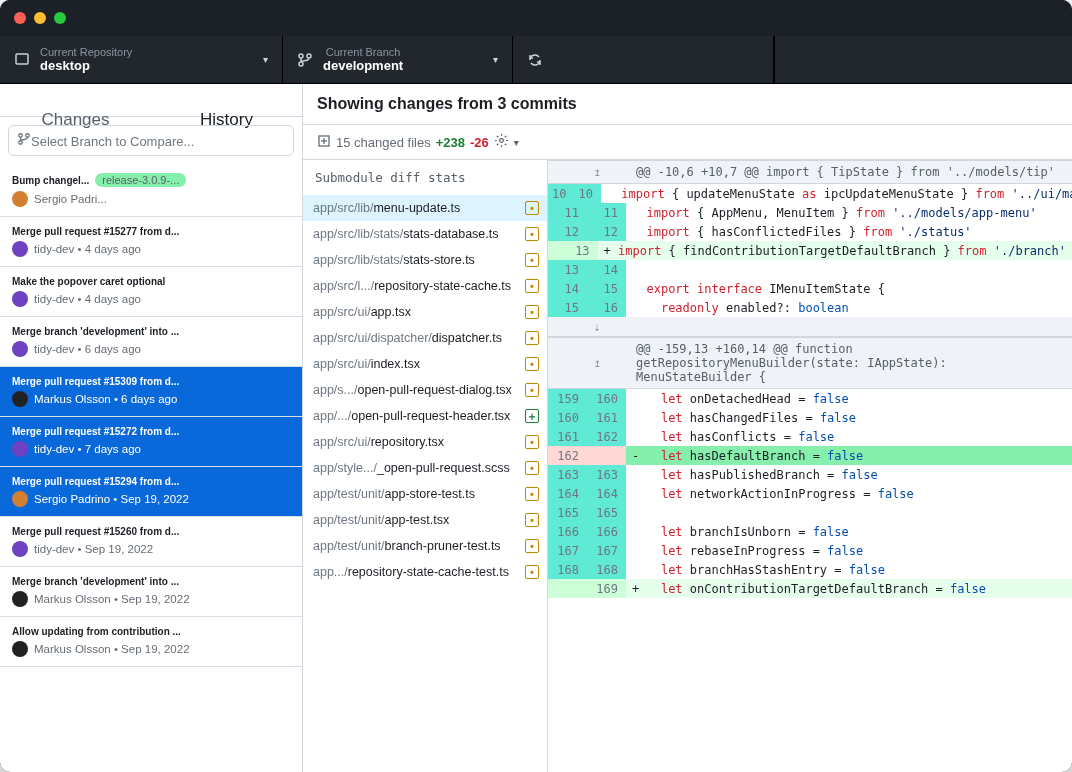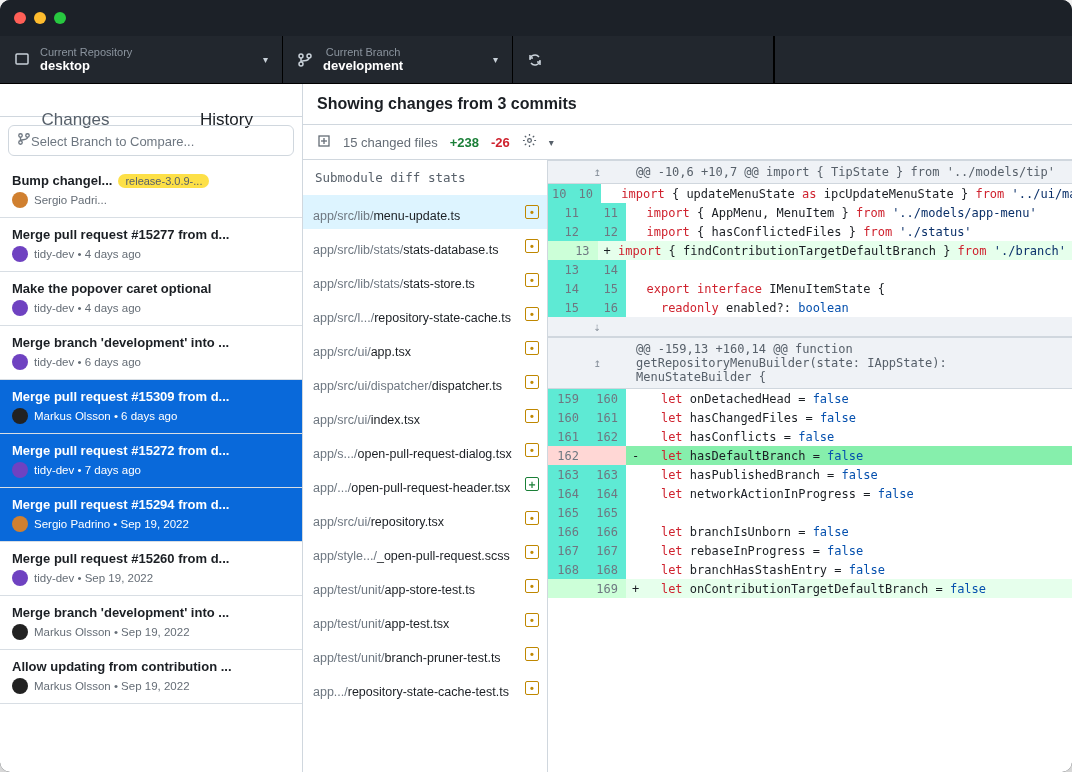--- a/index.html
+++ b/index.html
@@ -59,55 +59,55 @@
     margin:8px; padding:6px 8px; border:1px solid #d0d7de; border-radius:6px;
     display:flex; align-items:flex-end; color:#6e7781; font-size:13px;
   }
   .commits { flex:1; overflow-y:auto; }
   .commit {
     padding:9px 12px 9px 12px; border-bottom:1px solid #d8dee4;
     cursor:pointer;
   }
   .commit.sel { background:#0969da; color:#fff; }
   .commit.sel .meta, .commit.sel .title { color:#fff; }
-  .commit .title { font-size:13px; font-weight:600; color:#1b1f24; white-space:nowrap; overflow:hidden; text-overflow:ellipsis; }
+  .commit .title { font-size:10px; font-weight:600; color:#1b1f24; white-space:nowrap; overflow:hidden; text-overflow:ellipsis; }
   .commit .meta { font-size:11.5px; color:#656d76; margin-top:4px; display:flex; align-items:center; gap:6px;}
   .avatar { width:16px; height:16px; border-radius:50%; background:#888; display:inline-block; flex-shrink:0;}
   .tag {
     display:inline-block; padding:1px 7px; font-size:11px;
-    background:#fde047; color:#57606a; border-radius:20px; margin-left:6px;
+    background:#86efac; color:#57606a; border-radius:20px; margin-left:6px;
     vertical-align:middle;
   }
   .titlerow{ display:flex; align-items:center; }
 
   
   .right { flex:1; display:flex; flex-direction:column; min-width:0;justify-content:flex-end; }
   .showing {
     padding:11px 14px; font-size:16px; font-weight:700; border-bottom:1px solid #d0d7de;
   }
   .filesbar {
-    padding:8px 14px; display:flex; align-items:center; gap:12px;
+    padding:8px 14px; display:flex; align-items:center; gap:5px;
     border-bottom:1px solid #d0d7de; font-size:13px;
   }
   .plus-minus { color:#656d76; display:flex; align-items:center; gap:10px;}
   .adds { color:#1a7f37; font-weight:600;}
   .dels { color:#cf222e; font-weight:600;}
   .right-body { flex:1; display:flex; min-height:0; }
   .filelist {
     width:245px; border-right:1px solid #d0d7de;
     display:flex; flex-direction:column; overflow-y:auto;
   }
   .submod { padding:10px 12px; font-family: ui-monospace, "SF Mono", Menlo, monospace; font-size:12.5px; color:#57606a;}
   .file {
     display:flex; align-items:center; padding:6px 8px 6px 10px; gap:6px;
     border-bottom: none;
     cursor:pointer; font-size:12.5px;
   }
   .file.sel { background:#ddf4ff; }
-  .filepath { flex:1; white-space:nowrap; overflow:hidden; text-overflow:ellipsis;margin-top:8px; }
+  .filepath { flex:1; white-space:nowrap; overflow:hidden; text-overflow:ellipsis; }
   .filepath .dir { color:#6e7781; }
   .sq { width:14px; height:14px; border-radius:2px; display:inline-flex; align-items:center; justify-content:center; font-size:11px; font-weight:900; flex-shrink:0;}
   .sq.m { border:1.5px solid #bf8700; color:#bf8700; }
   .sq.a { border:1.5px solid #1a7f37; color:#1a7f37; }
 
   
   .diff { flex:1; overflow:auto; font-family: ui-monospace,"SF Mono",Menlo,monospace; font-size:12px; }
   .hunk {
     background:#eff2f6; color:#57606a; border-top:1px solid #d0d7de; border-bottom:1px solid #d0d7de;
     padding:4px 10px; display:flex; align-items:center;

